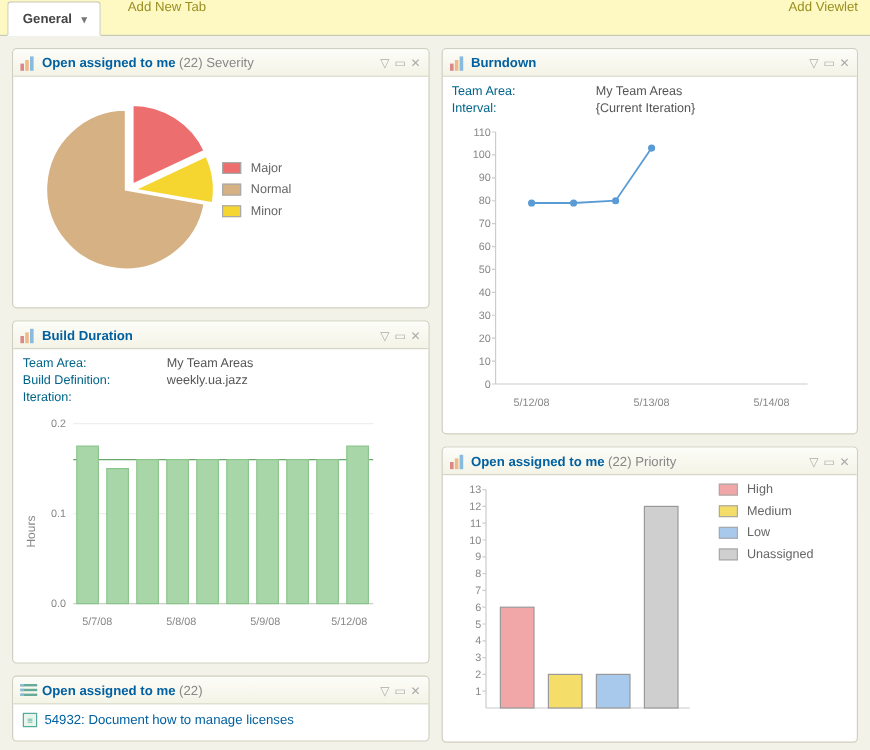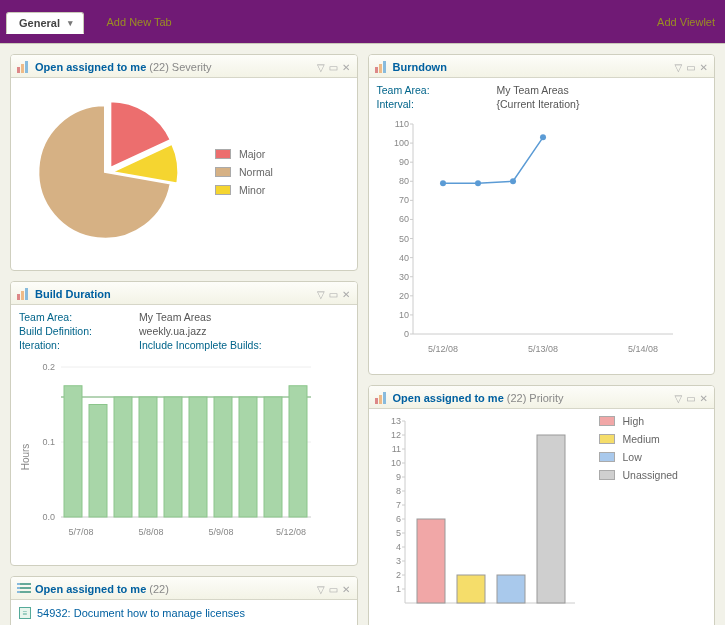--- a/index.html
+++ b/index.html
@@ -5,24 +5,23 @@
   * { box-sizing: border-box; margin: 0; padding: 0; }
   body {
     font-family: Verdana, Arial, sans-serif;
     font-size: 11px;
     background: #f7f7f2;
     color: #555;
     width: 725px;
   }
   .tabs {
     display: flex;
-    align-items: center;
-    height: 44px;
+    height: 30px;
     border-bottom: 1px solid #c9c9b8;
-    background: #701a75;
+    background: #fef9c3;
     padding: 0 6px;
   }
   .tab {
     display: flex;
     align-items: center;
     padding: 4px 10px 4px 12px;
     font-weight: bold;
     color: #444;
     background: #fff;
     border: 1px solid #c9c9b8;
@@ -84,21 +83,21 @@
   .icon-list {
     width: 14px; height: 14px; display: inline-flex; flex-direction: column;
     justify-content: space-around; margin-right: 4px; padding: 1px 0;
   }
   .icon-list i { display:block; height:2px; background:#6a9; border-left:3px solid #8bd; }
   .vl-body { padding: 6px 8px; }
   .meta { display: grid; grid-template-columns: 120px 1fr; row-gap: 2px; color: #00648a; margin-bottom: 6px; font-size: 10.5px;}
   .meta .k { color: #00648a; }
   .meta .v { color: #555; }
   
-  .pie-wrap { display:flex; align-items:center; gap: 30px; padding: 8px 6px 12px 6px;}
+  .pie-wrap { display:flex; align-items:center; padding: 8px 6px 12px 6px;}
   .pie { position:relative; width:160px; height:160px; }
   .pie svg { width:160px; height:160px; }
   .legend { display:flex; flex-direction:column; gap:6px; font-size:10.5px; color:#666;}
   .legend .row { display:flex; align-items:center; gap:8px;}
   .swatch { width:16px; height:10px; border:1px solid #aaa; }
   .plotline { stroke:#5b9bd5; stroke-width:1.5; fill:none;}
   .dot { fill:#5b9bd5;}
   
   .bars-svg text { font-size:9px; fill:#888; }
   
@@ -183,21 +182,20 @@
           <span>✕</span>
         </span>
       </div>
       <div class="vl-body">
         <div class="meta">
           <span class="k">Team Area:</span>
             <span class="v">My Team Areas</span>
           <span class="k">Build Definition:</span>
             <span class="v">weekly.ua.jazz</span>
           <span class="k">Iteration:</span>
-          <span class="k">Include Incomplete Builds:</span>
         </div>
         <svg class="bars-svg" width="310" height="200">
           <g transform="translate(42,10)">
 
             <line x1="0" y1="150" x2="250" y2="150" stroke="#ccc"></line>
             <line x1="0" y1="75" x2="250" y2="75" stroke="#eee"></line>
             <line x1="0" y1="0" x2="250" y2="0" stroke="#eee"></line>
             <text x="-6" y="153" text-anchor="end">0.0</text>
             <text x="-6" y="78" text-anchor="end">0.1</text>
             <text x="-6" y="3" text-anchor="end">0.2</text>

